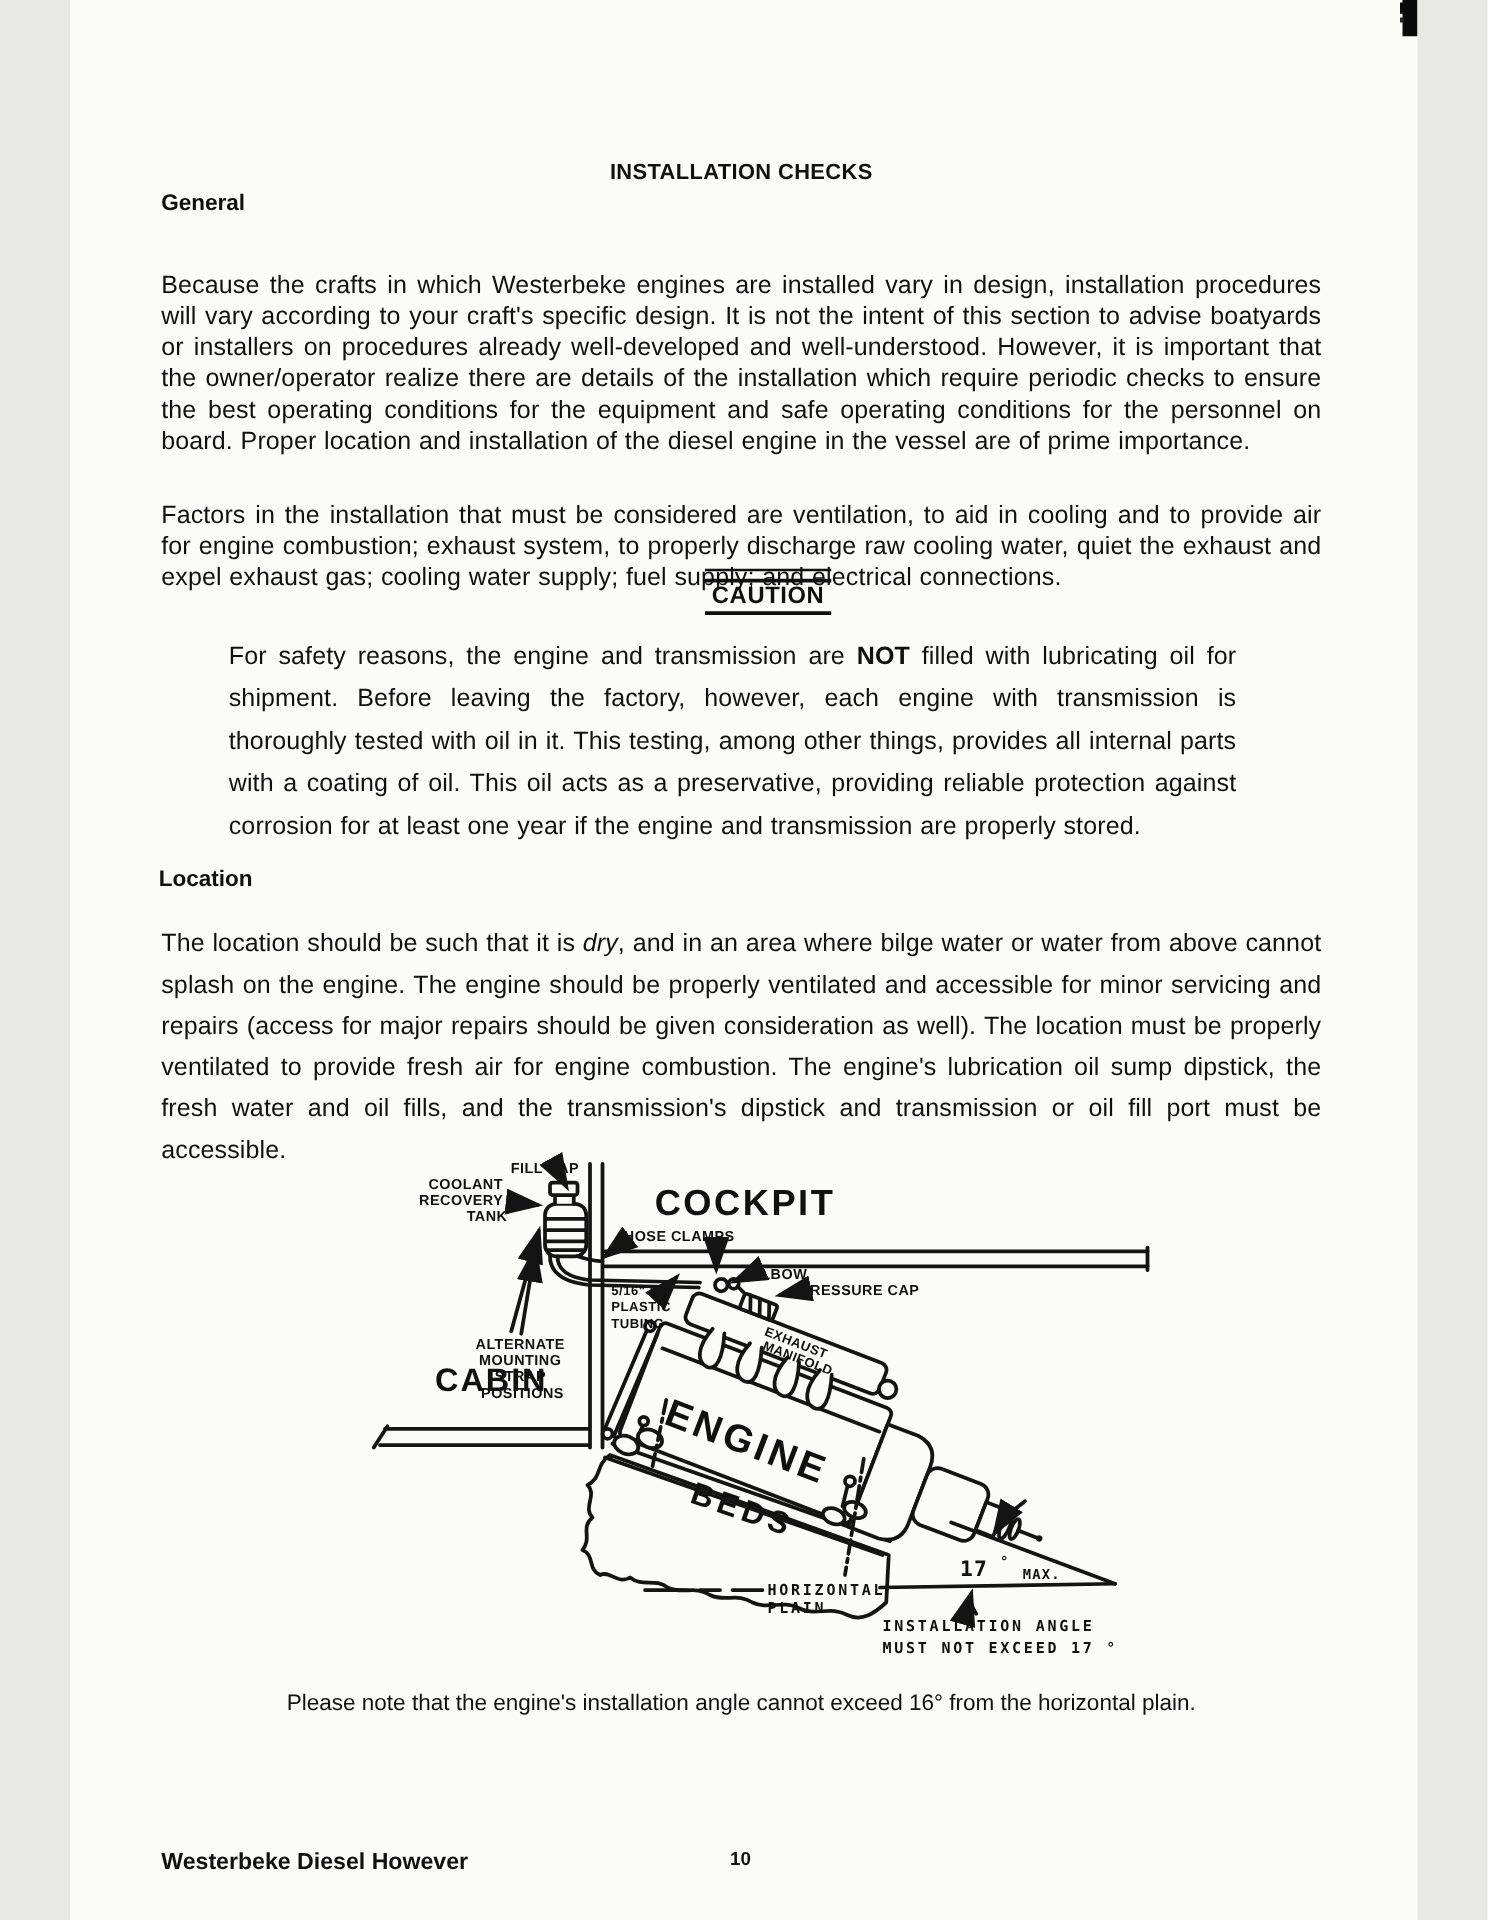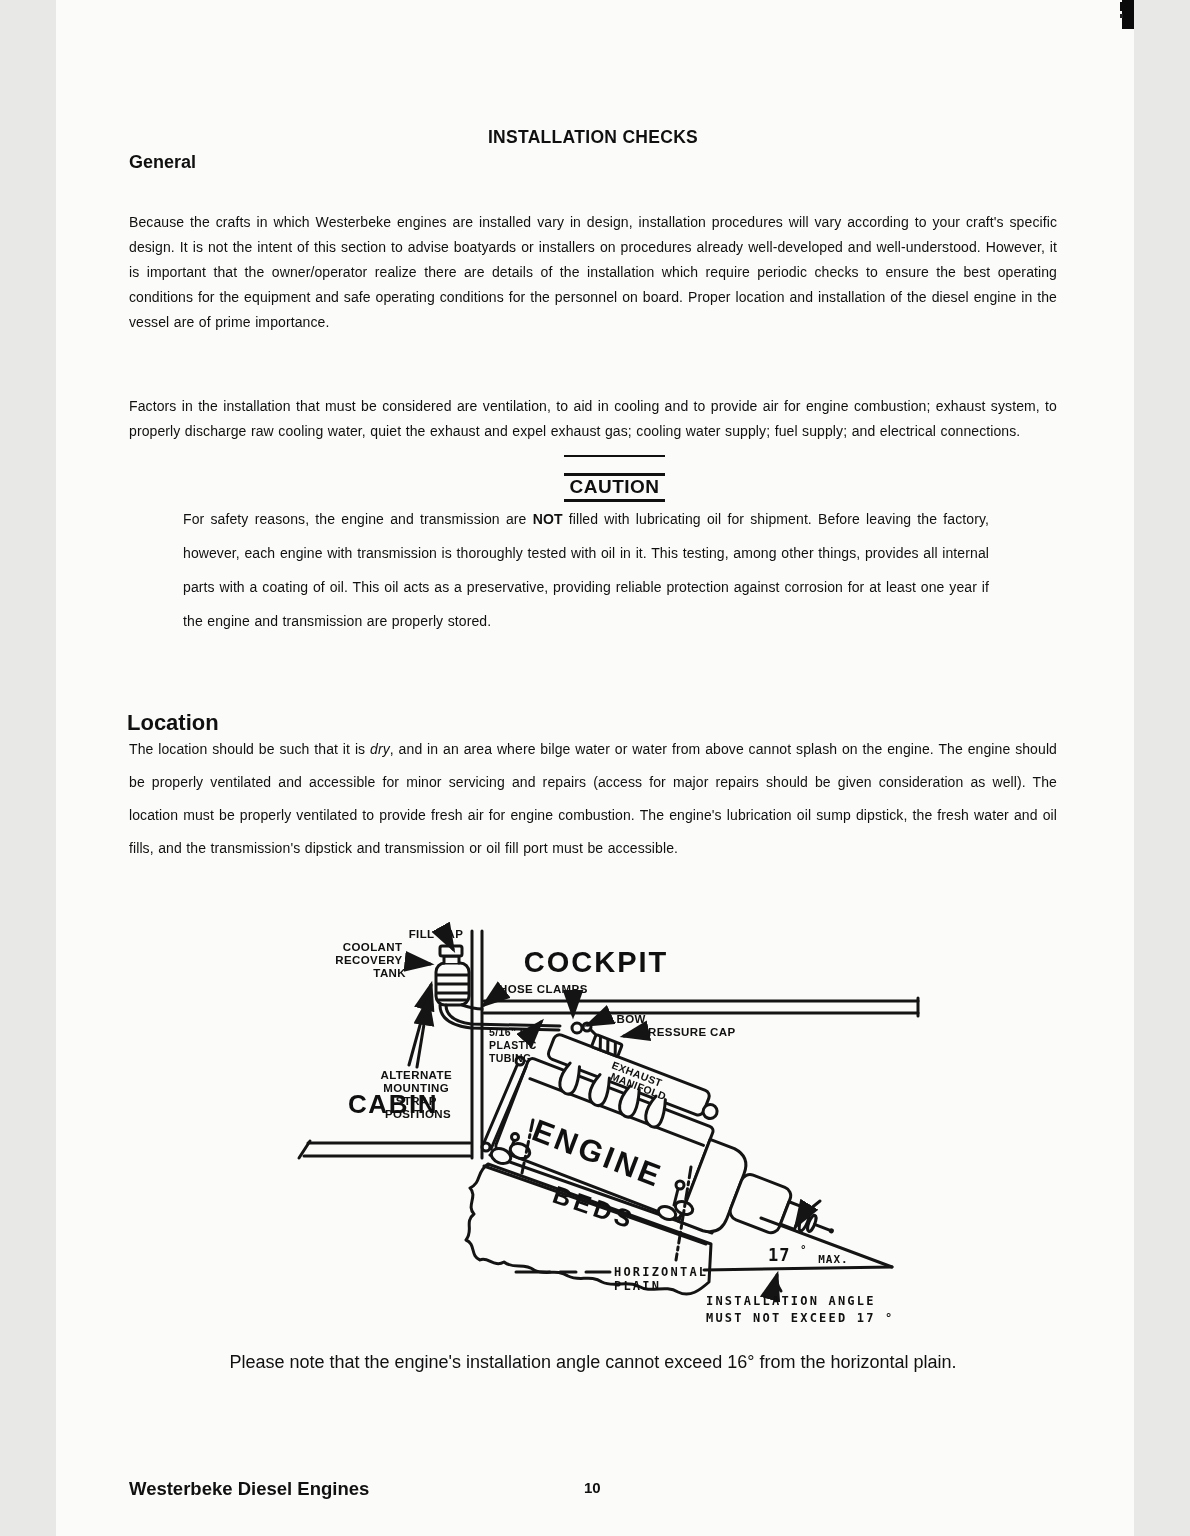--- a/index.html
+++ b/index.html
@@ -8,31 +8,31 @@
     position:relative; width:1078px; height:1536px; margin:0 auto;
     background:#fbfbf9; overflow:hidden;
     font-family:"Liberation Sans", sans-serif; color:#101010;
   }
   .abs{position:absolute;}
   .title{
     top:127px; left:73px; width:928px; text-align:center;
     font-weight:bold; font-size:17.5px; letter-spacing:.3px;
   }
   .h-general{top:152px; left:73px; font-weight:bold; font-size:18px;text-align:center;}
-  .h-location{top:710px; left:71px; font-weight:bold; font-size:22px;text-align:right;}
+  .h-location{top:693px; left:71px; font-weight:bold; font-size:18px;text-align:right;}
   .para{
-    left:73px; width:928px; font-size:14px; line-height:25px;
+    left:73px; width:928px; font-size:20px; line-height:25px;
     text-align:justify; letter-spacing:.1px; word-spacing:.5px;
   }
   #para1{top:196px;}
   #para2{top:380px;}
   #para-location{top:719px; line-height:33px;}
   #para-caution{top:488px; left:127px; width:806px; line-height:34px;}
   .caution-row{top:455px; left:73px; width:928px; text-align:center;}
-  .caution-outer{display:inline-block; border-top:2px solid #101010; padding-top:16px;margin-left:43px;}
+  .caution-outer{display:inline-block; border-top:2px solid #101010; padding-top:6px;margin-left:43px;}
   .caution-inner{
     display:inline-block; border-top:3px solid #101010; border-bottom:3px solid #101010;
     padding:0 5px 1px 5px; font-weight:bold; font-size:19px; letter-spacing:.5px;
   }
   .note{top:1352px; left:73px; width:928px; text-align:center; font-size:18px;}
   .footer-brand{top:1478px; left:73px; font-weight:bold; font-size:18.5px;}
   .footer-page{top:1479px; left:528px; font-weight:bold; font-size:15px;}
   
   .corner-a{top:0; right:0; width:12px; height:29px; background:#0a0a0a;}
   .corner-b{top:2px; right:9px; width:5px; height:9px; background:#0a0a0a;}
@@ -255,16 +255,16 @@
       <tspan dy="10" font-size="11" letter-spacing="1">MAX.</tspan>
     </text>
 
     <text class="dmono">
       <tspan x="410" y="390">INSTALLATION ANGLE</tspan>
       <tspan x="410" y="407">MUST NOT EXCEED 17 °</tspan>
     </text>
   </svg>
 
   <div class="abs note">Please note that the engine's installation angle cannot exceed 16° from the horizontal plain.</div>
-  <div class="abs footer-brand">Westerbeke Diesel Engines</div>
+  <div class="abs footer-brand">Westerbeke Diesel However</div>
   <div class="abs footer-page">10</div>
 
 </div>
 
 </body></html>

